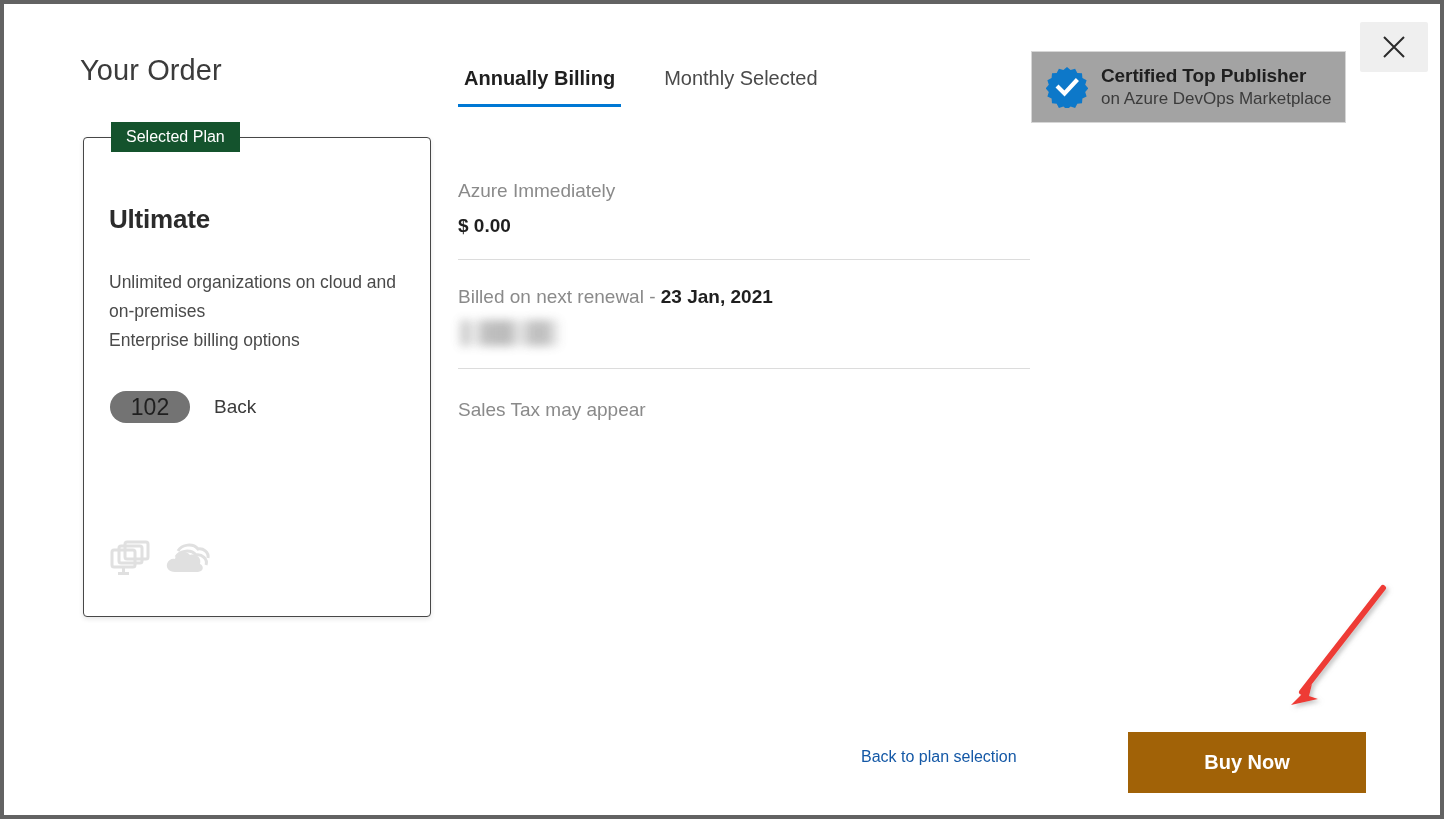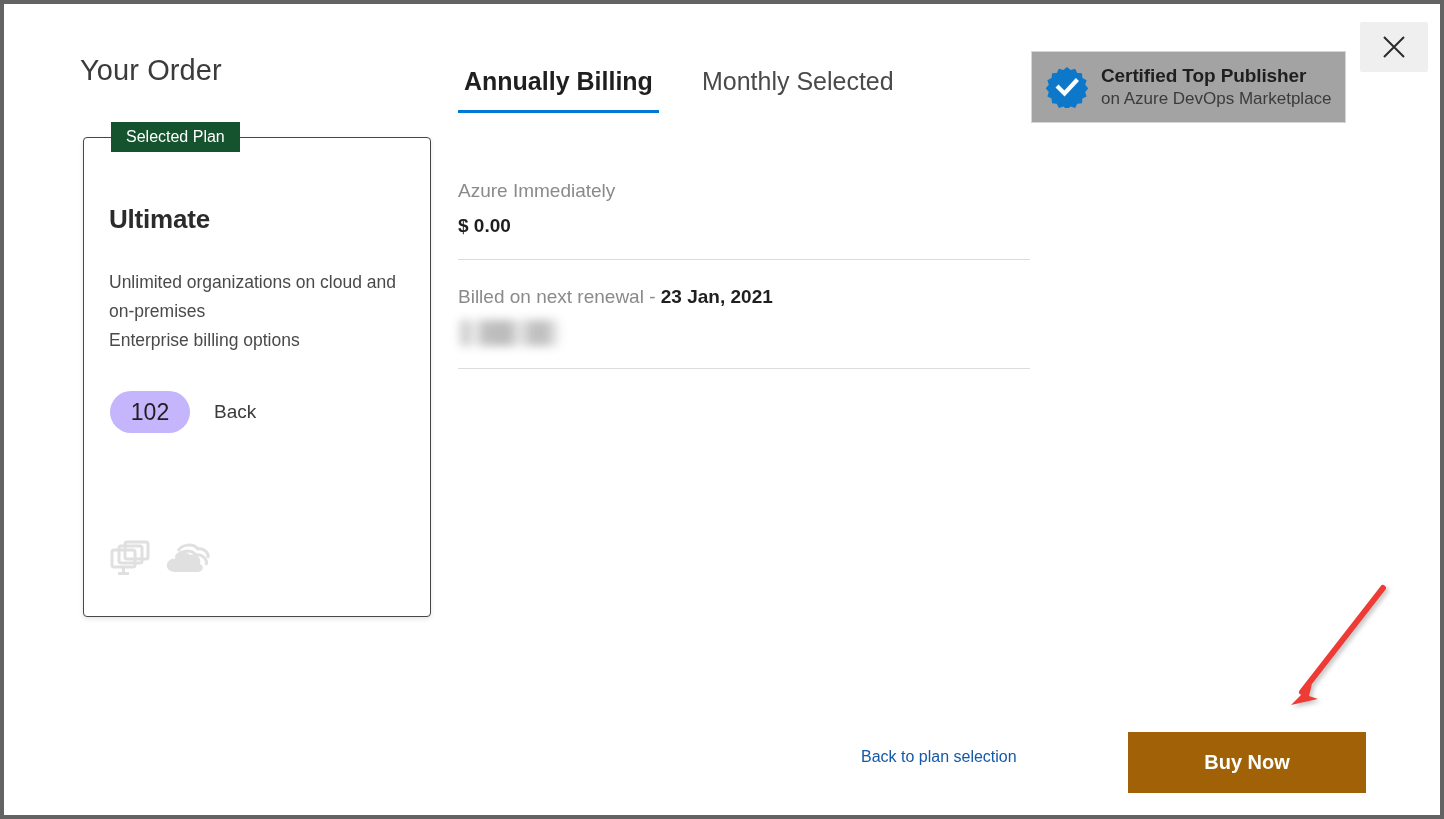--- a/index.html
+++ b/index.html
@@ -97,23 +97,23 @@
   }
   .users-row {
     position: absolute;
     left: 106px;
     top: 387px;
     display: flex;
     align-items: center;
   }
   .users-pill {
     min-width: 80px;
-    height: 42px;
+    height: 32px;
     border-radius: 21px;
-    background: #c4b5fd;
+    background: #737373;
     color: #1f1f1f;
     font-size: 23px;
     display: flex;
     align-items: center;
     justify-content: center;
     box-sizing: border-box;
     padding: 0 14px;
   }
   .users-label {
     margin-left: 24px;
@@ -132,21 +132,21 @@
 
   
   .tabs {
     position: absolute;
     left: 454px;
     top: 62px;
     display: flex;
     align-items: flex-start;
   }
   .tab {
-    font-size: 25px;
+    font-size: 20px;
     padding-bottom: 14px;
     cursor: pointer;
     white-space: nowrap;
     border-bottom: 3px solid transparent;
     background: none;
     border-left: none; border-right: none; border-top: none;
     font-family: inherit;
     text-align: center;
   }
   .tab.active {
@@ -344,20 +344,21 @@
 
   <div class="billing-panel">
     <div class="bill-label">Azure Immediately</div>
     <div class="bill-amount">$ 0.00</div>
     <div class="bill-divider"></div>
 
     <div class="renewal-label"><span>Billed on next renewal - </span><span class="renewal-date">23 Jan, 2021</span></div>
     <div class="blurred-price"></div>
     <div class="bill-divider"></div>
 
+    <div class="tax-note">Sales Tax may appear</div>
   </div>
 
   <div class="publisher-badge">
     <span class="badge-icon">
       <svg width="42" height="42" viewBox="0 0 42 42">
         <path fill="#0d78c9" d="M21 1 l3.6 3.1 4.5-1.4 2.2 4.2 4.7 0.4 0.4 4.7 4.2 2.2 -1.4 4.5 3.1 3.6 -3.1 3.6 1.4 4.5 -4.2 2.2 -0.4 4.7 -4.7 0.4 -2.2 4.2 -4.5-1.4 -3.6 3.1 -3.6-3.1 -4.5 1.4 -2.2-4.2 -4.7-0.4 -0.4-4.7 -4.2-2.2 1.4-4.5 -3.1-3.6 3.1-3.6 -1.4-4.5 4.2-2.2 0.4-4.7 4.7-0.4 2.2-4.2 4.5 1.4 Z"></path>
         <path d="M12.5 21.5 L18.5 27.5 L30 15" stroke="#ffffff" stroke-width="4.2" fill="none" stroke-linecap="square"></path>
       </svg>
     </span>
     <span class="badge-text">

